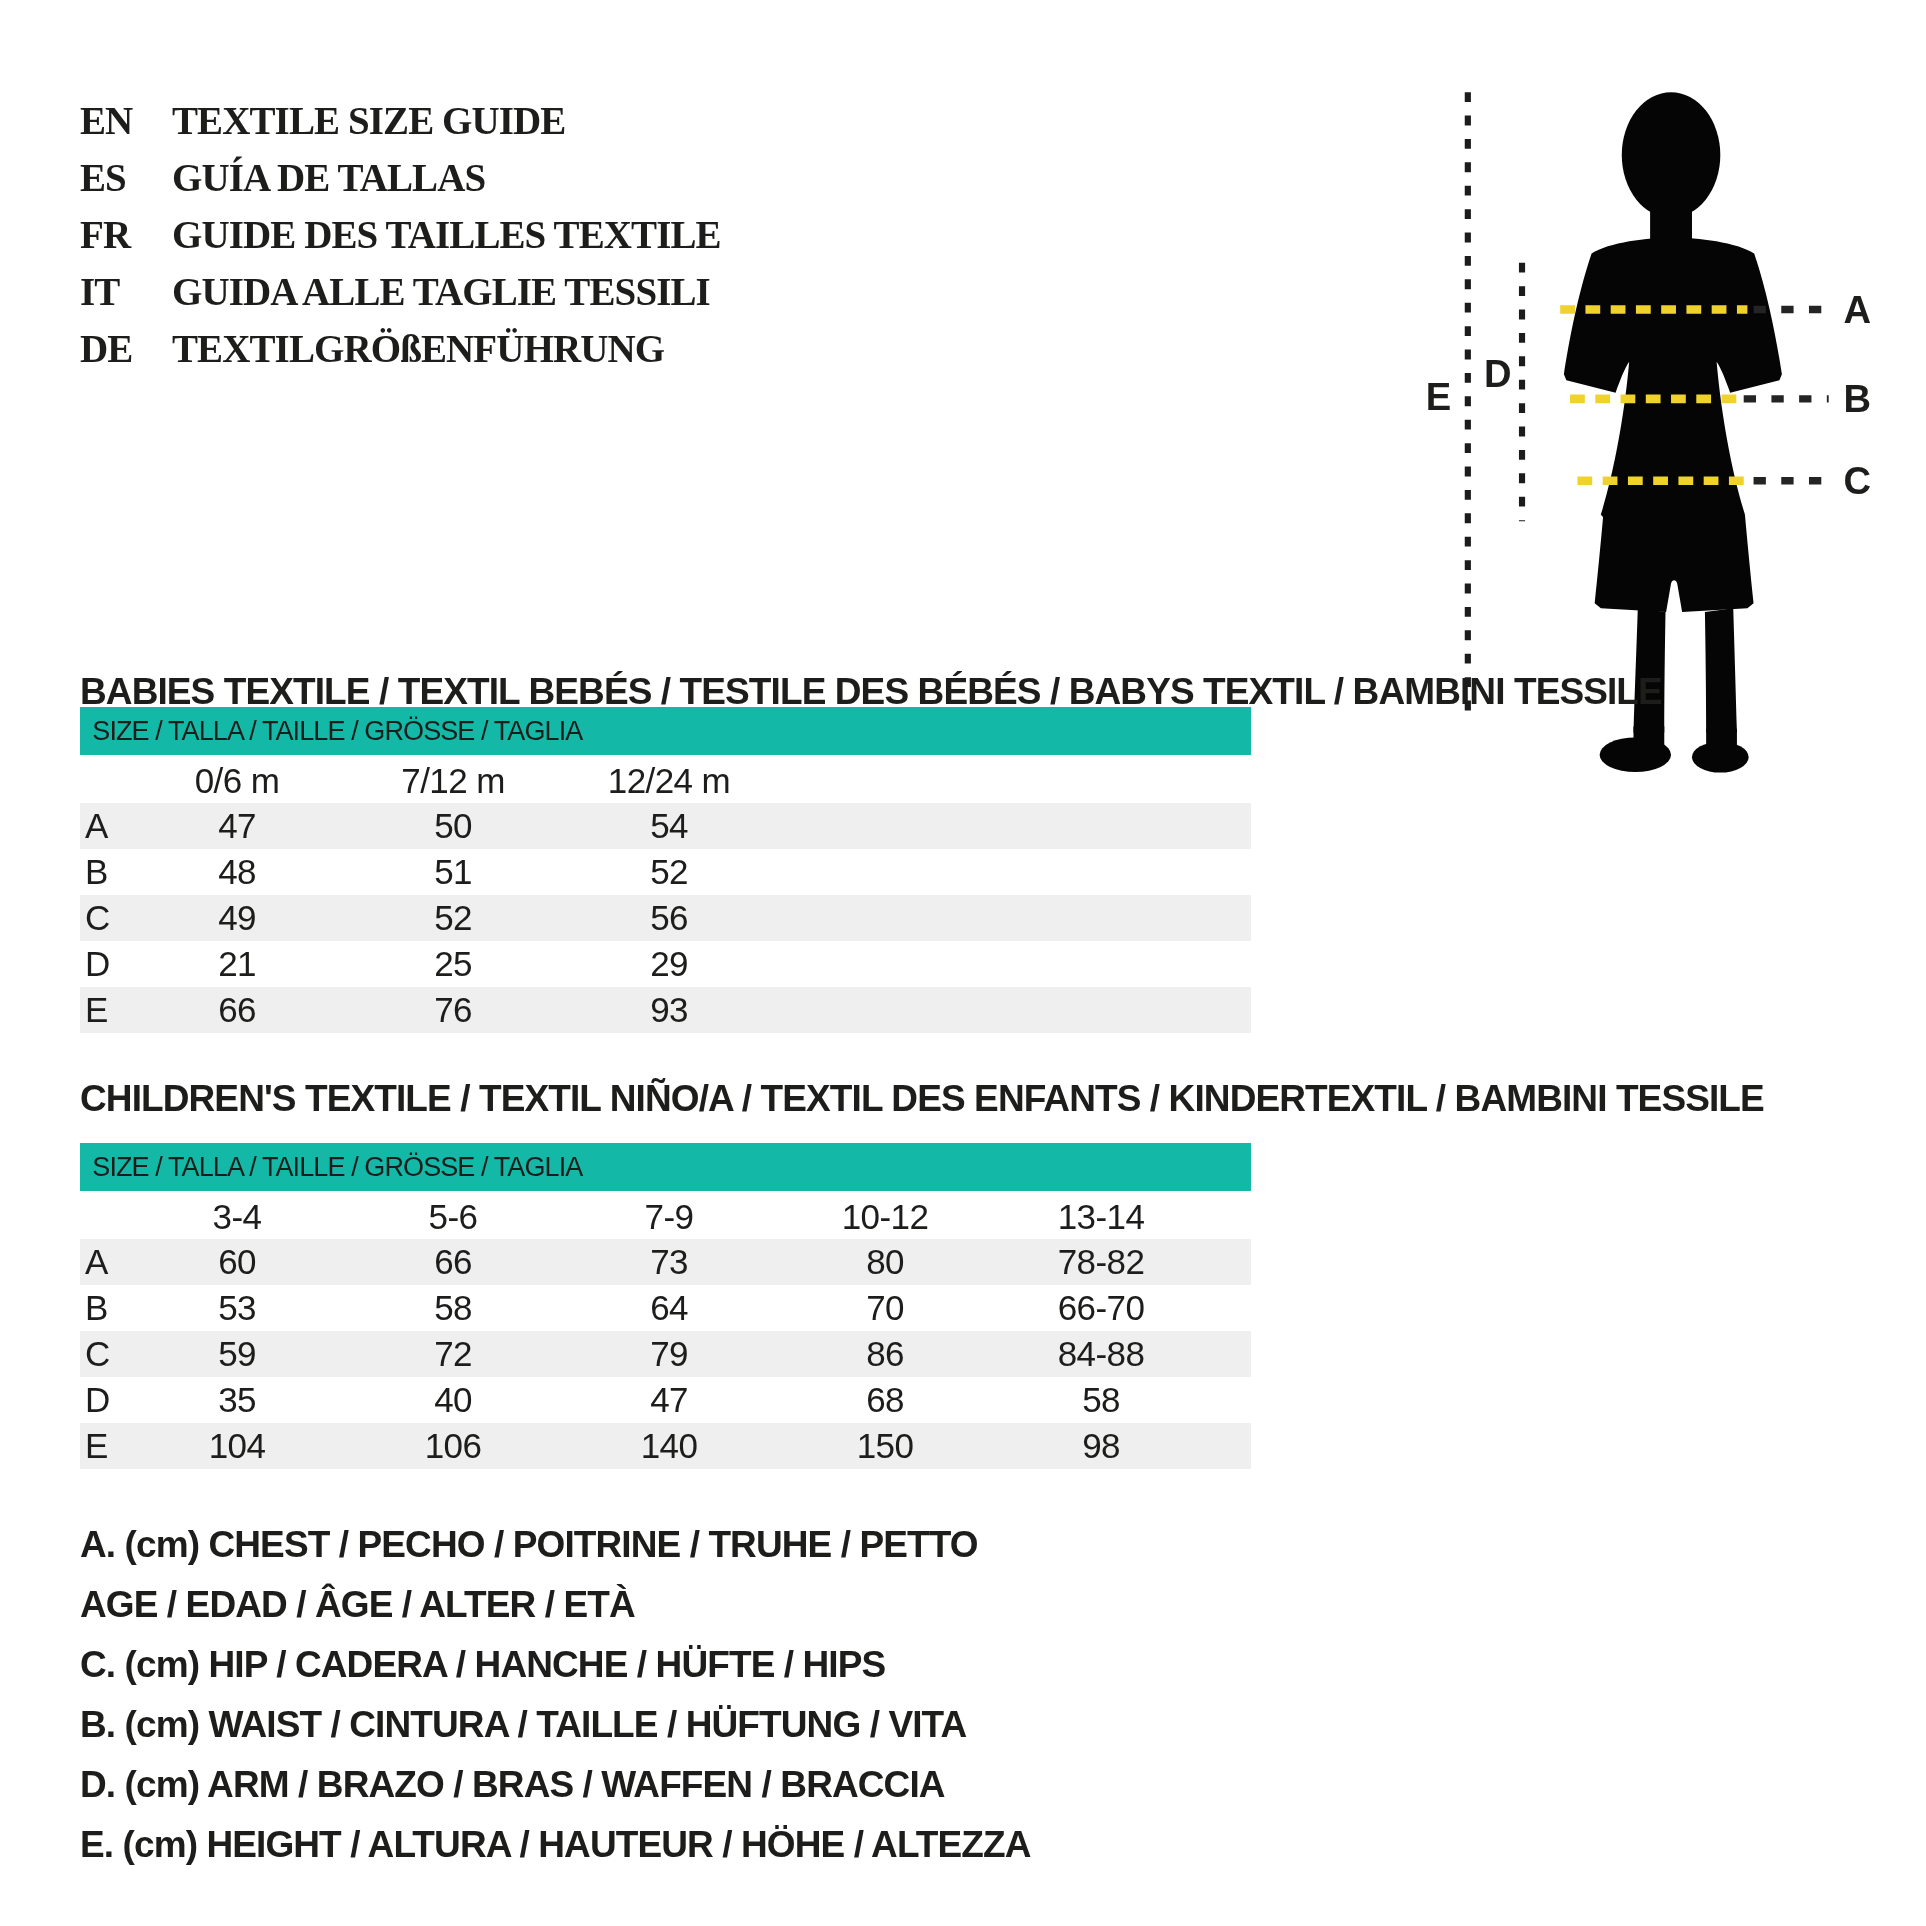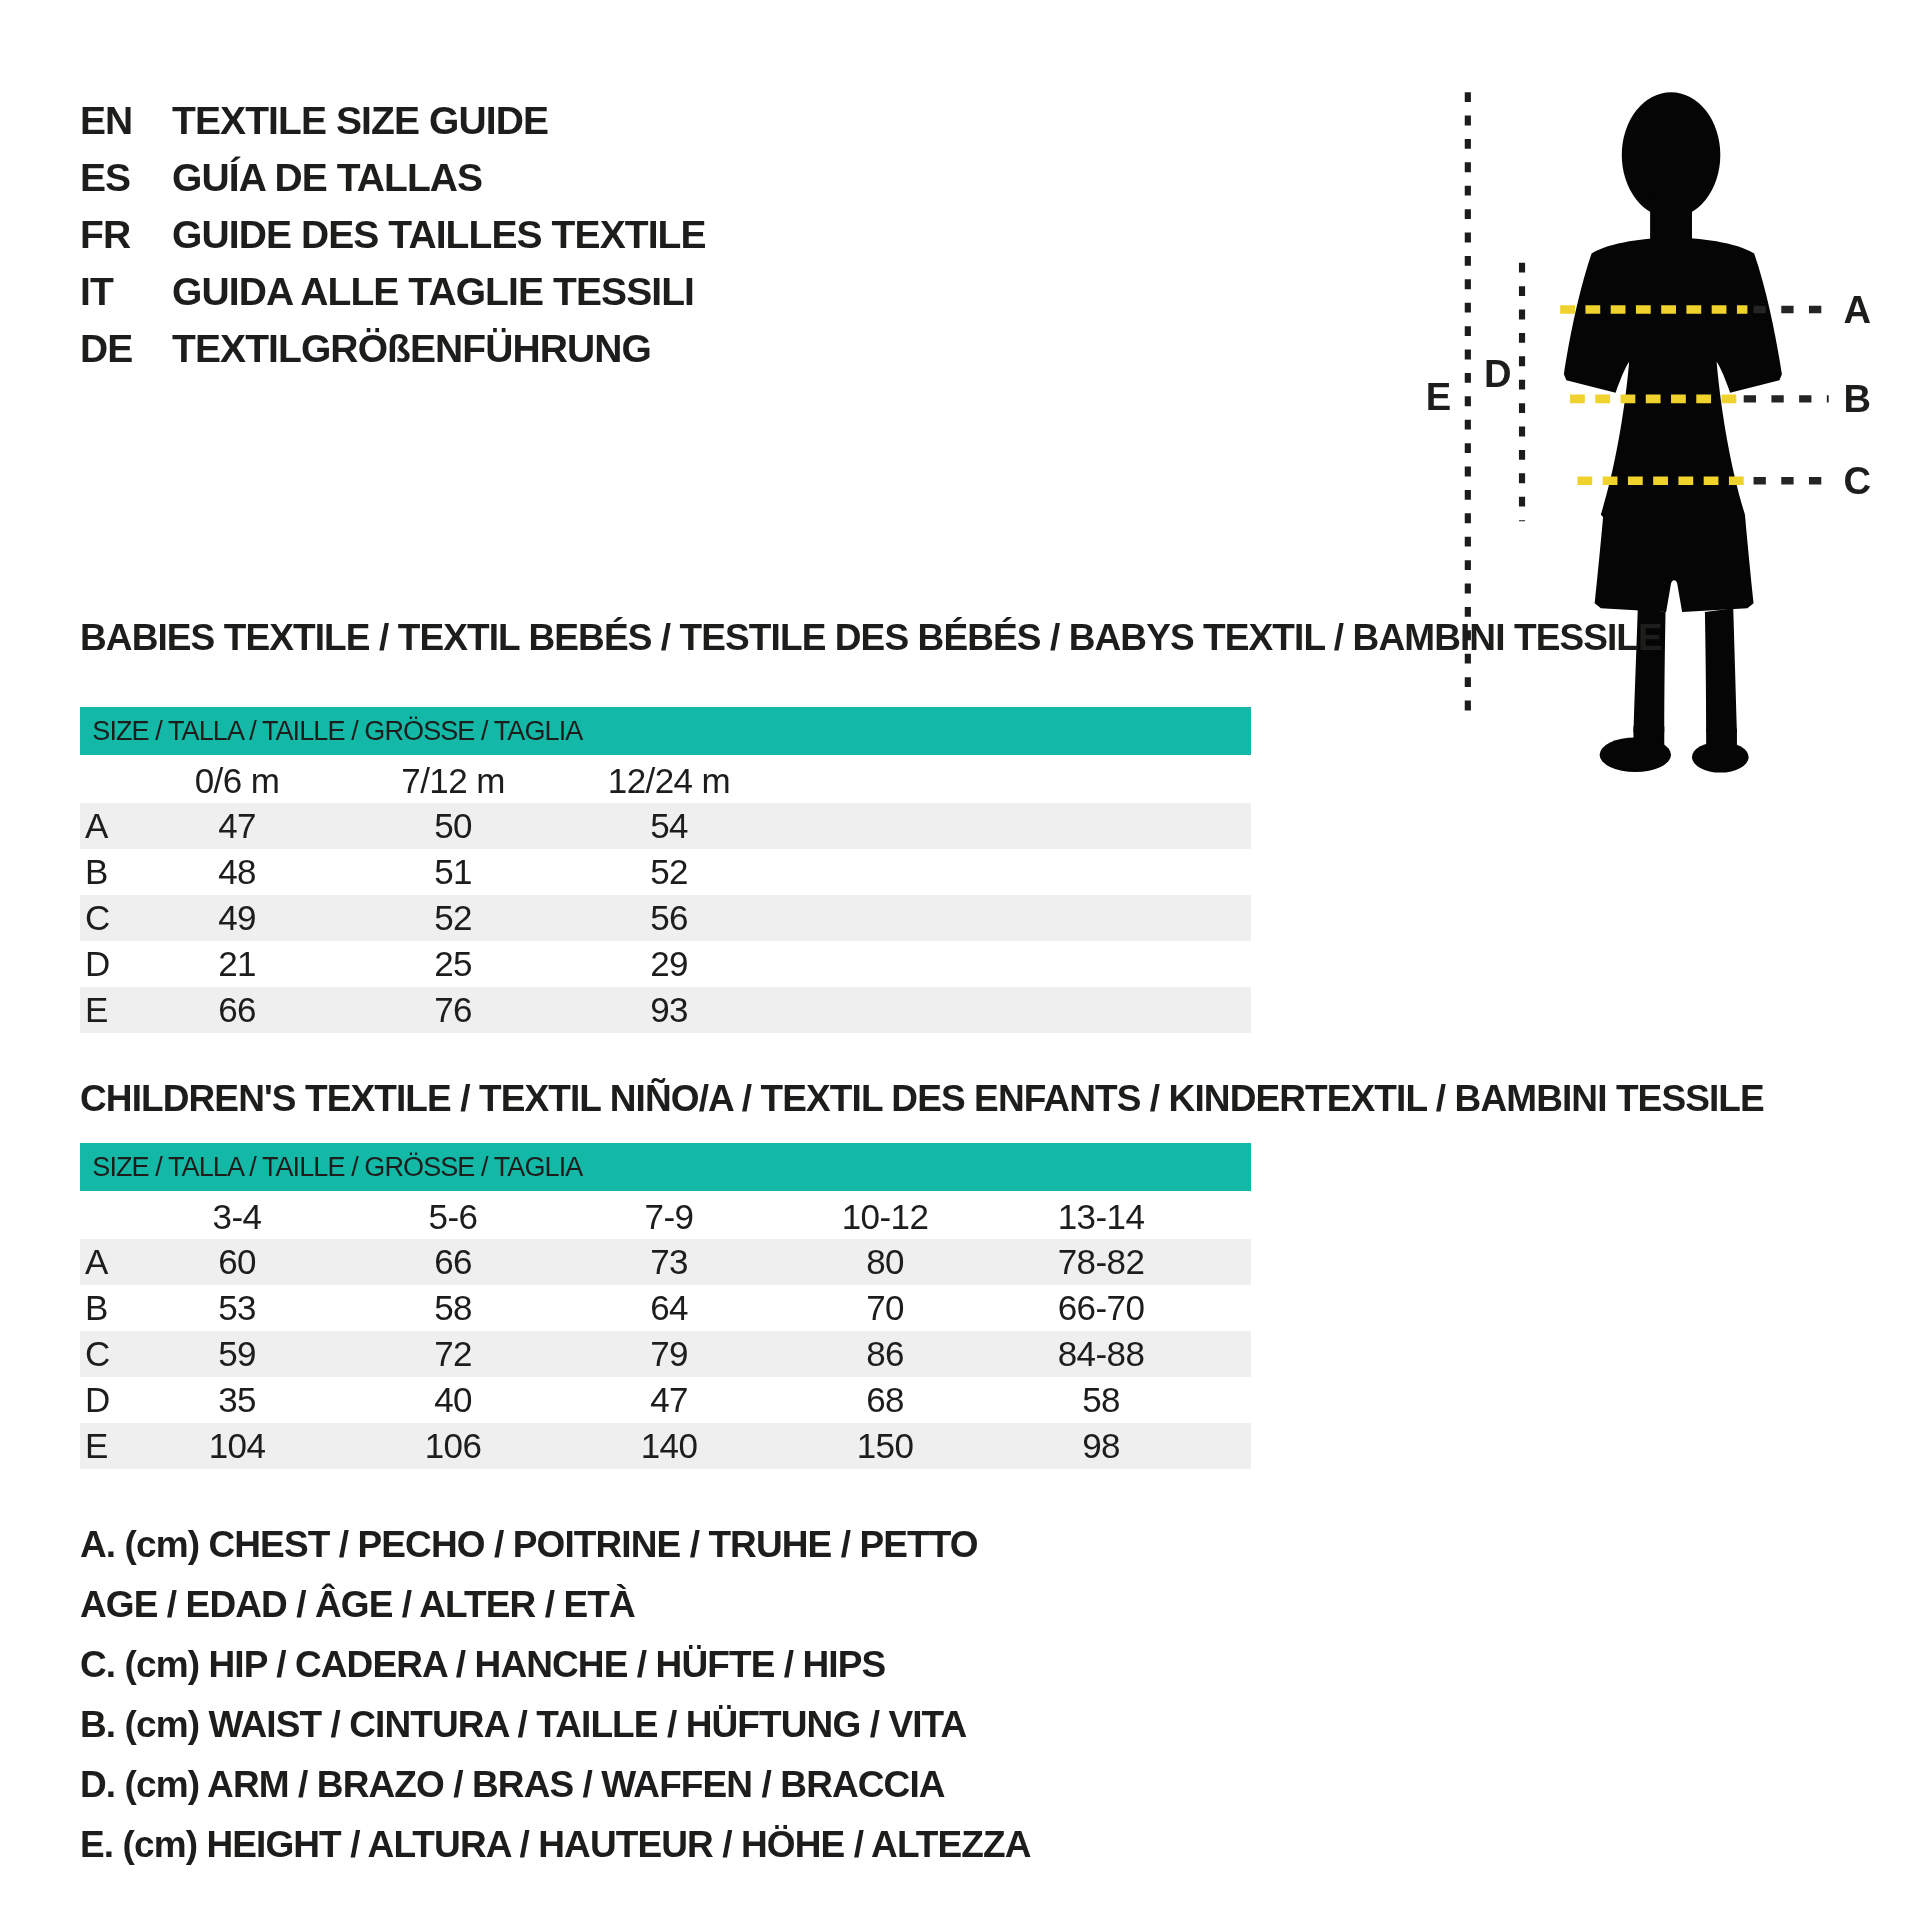--- a/index.html
+++ b/index.html
@@ -1,29 +1,29 @@
 <!DOCTYPE html>
 <html style="font-size:10px"><head>
 <meta charset="utf-8">
 <style>
   html,body{margin:0;padding:0;background:#ffffff;}
   body{width:1926px;height:1926px;overflow:hidden;}
   .page{position:relative;width:1926px;height:1926px;background:#ffffff;
         font-family:"Liberation Sans",sans-serif;color:#1d1d1b;}
 
   
-  .lang-block{position:absolute;left:80px;top:92px;}
+  .lang-block{position:absolute;left:80px;top:92px;font-family:Liberation Serif, serif;}
   .lang-row{display:flex;align-items:center;height:57px;
             font-size:39px;font-weight:700;letter-spacing:-0.9px;white-space:nowrap;}
   .lang-code{width:92px;flex:0 0 92px;}
 
   
   .section-title{position:absolute;left:80px;font-size:37px;font-weight:700;
                  letter-spacing:-0.9px;white-space:nowrap;}
-  .title-babies{top:617px;}
+  .title-babies{top:671px;}
   .title-children{top:1078px;}
 
   
   .size-bar{position:absolute;left:80px;width:1171px;height:48px;background:#14b8a6;
             display:flex;align-items:center;padding-left:12.3px;box-sizing:border-box;
             font-size:27px;font-weight:400;letter-spacing:-0.9px;white-space:nowrap;}
   .bar-babies{top:707px;}
   .bar-children{top:1143px;}
 
   

